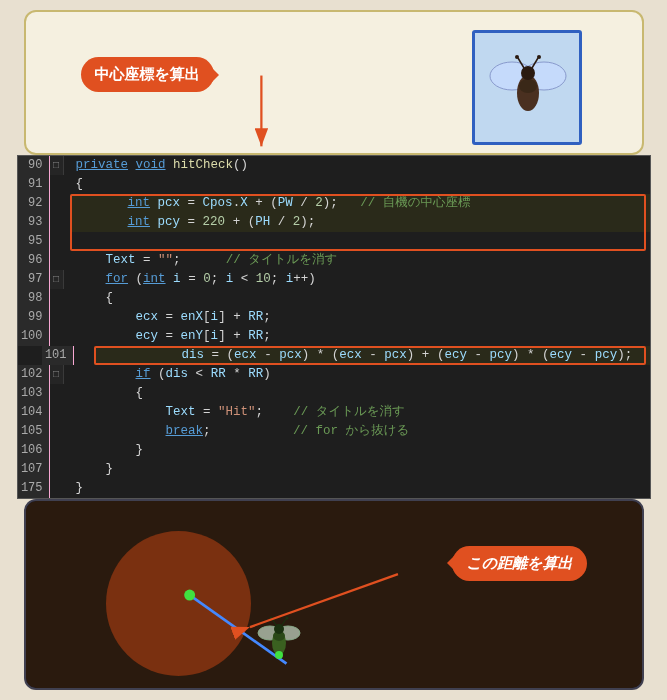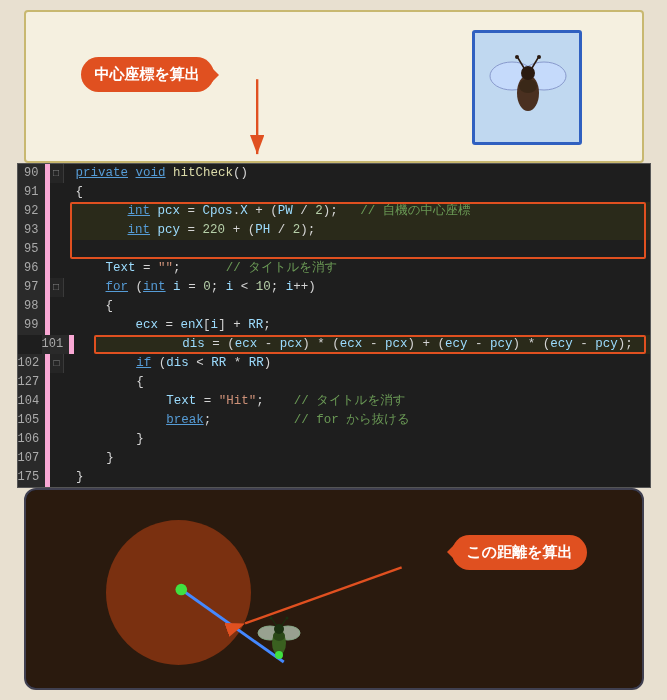--- a/index.html
+++ b/index.html
@@ -14,21 +14,21 @@
       align-items: center;
       justify-content: flex-start;
       padding: 10px;
       gap: 0;
     }
 
     
     .top-panel {
       background: #f5f0e0;
       border: 2px solid #c8b870;
-      border-radius: 4px;
+      border-radius: 12px;
       width: 620px;
       height: 155px;
       position: relative;
       display: flex;
       align-items: center;
       justify-content: center;
       margin-bottom: 0;
     }
 
     .callout-bubble {
@@ -96,21 +96,21 @@
       line-height: 19px;
       font-family: 'Courier New', Courier, monospace;
     }
 
     .line-num {
       min-width: 32px;
       text-align: right;
       padding-right: 6px;
       color: #aaa;
       background: #2a2a2a;
-      border-right: 5px solid #f9a8d4;
+      border-right: 1px solid #f9a8d4;
       user-select: none;
       font-size: 12px;
     }
 
     .fold-marker {
       min-width: 14px;
       text-align: center;
       color: #888;
       background: #252525;
       border-right: 1px solid #3a3a3a;
@@ -214,20 +214,21 @@
       font-family: 'MS Gothic', 'Hiragino Kaku Gothic ProN', sans-serif;
       font-size: 15px;
       font-weight: bold;
       padding: 8px 14px;
       border-radius: 20px;
       position: absolute;
       right: 55px;
       top: 45px;
       white-space: nowrap;
       z-index: 10;
+      font-style: italic;
     }
     .callout-bubble-bottom::before {
       content: '';
       position: absolute;
       left: -12px;
       top: 50%;
       transform: translateY(-50%);
       border: 7px solid transparent;
       border-right-color: #e05020;
     }
@@ -334,39 +335,45 @@
       <span class="fold-marker"></span>
       <span class="line-yellow-marker"></span>
       <span class="code-content">    <span class="op">{</span></span>
     </div>
     <div class="code-line">
       <span class="line-num">99</span>
       <span class="fold-marker"></span>
       <span class="line-yellow-marker"></span>
       <span class="code-content">        <span class="var">ecx</span> <span class="op">=</span> <span class="var">enX</span><span class="op">[</span><span class="var">i</span><span class="op">]</span> <span class="op">+</span> <span class="var">RR</span><span class="op">;</span></span>
     </div>
+    <div class="code-line">
+      <span class="line-num">100</span>
+      <span class="fold-marker"></span>
+      <span class="line-yellow-marker"></span>
+      <span class="code-content">        <span class="var">ecy</span> <span class="op">=</span> <span class="var">enY</span><span class="op">[</span><span class="var">i</span><span class="op">]</span> <span class="op">+</span> <span class="var">RR</span><span class="op">;</span></span>
+    </div>
 
     <div style="position:relative;margin-left:24px;">
       <div class="highlight-box-101"></div>
       <div class="code-line">
         <span class="line-num">101</span>
         <span class="fold-marker"></span>
         <span class="line-yellow-marker" style="background:#c8a000;"></span>
         <span class="code-content highlighted">        <span class="var">dis</span> <span class="op">=</span> <span class="op">(</span><span class="var">ecx</span> <span class="op">-</span> <span class="var">pcx</span><span class="op">)</span> <span class="op">*</span> <span class="op">(</span><span class="var">ecx</span> <span class="op">-</span> <span class="var">pcx</span><span class="op">)</span> <span class="op">+</span> <span class="op">(</span><span class="var">ecy</span> <span class="op">-</span> <span class="var">pcy</span><span class="op">)</span> <span class="op">*</span> <span class="op">(</span><span class="var">ecy</span> <span class="op">-</span> <span class="var">pcy</span><span class="op">);</span></span>
       </div>
     </div>
 
     <div class="code-line">
       <span class="line-num">102</span>
       <span class="fold-marker">□</span>
       <span class="line-yellow-marker"></span>
       <span class="code-content">        <span class="kw">if</span> <span class="op">(</span><span class="var">dis</span> <span class="op">&lt;</span> <span class="var">RR</span> <span class="op">*</span> <span class="var">RR</span><span class="op">)</span></span>
     </div>
     <div class="code-line">
-      <span class="line-num">127</span>
+      <span class="line-num">103</span>
       <span class="fold-marker"></span>
       <span class="line-yellow-marker"></span>
       <span class="code-content">        <span class="op">{</span></span>
     </div>
     <div class="code-line">
       <span class="line-num">104</span>
       <span class="fold-marker"></span>
       <span class="line-yellow-marker"></span>
       <span class="code-content">            <span class="var">Text</span> <span class="op">=</span> <span class="str">"Hit"</span><span class="op">;</span>    <span class="cmt">// タイトルを消す</span></span>
     </div>

